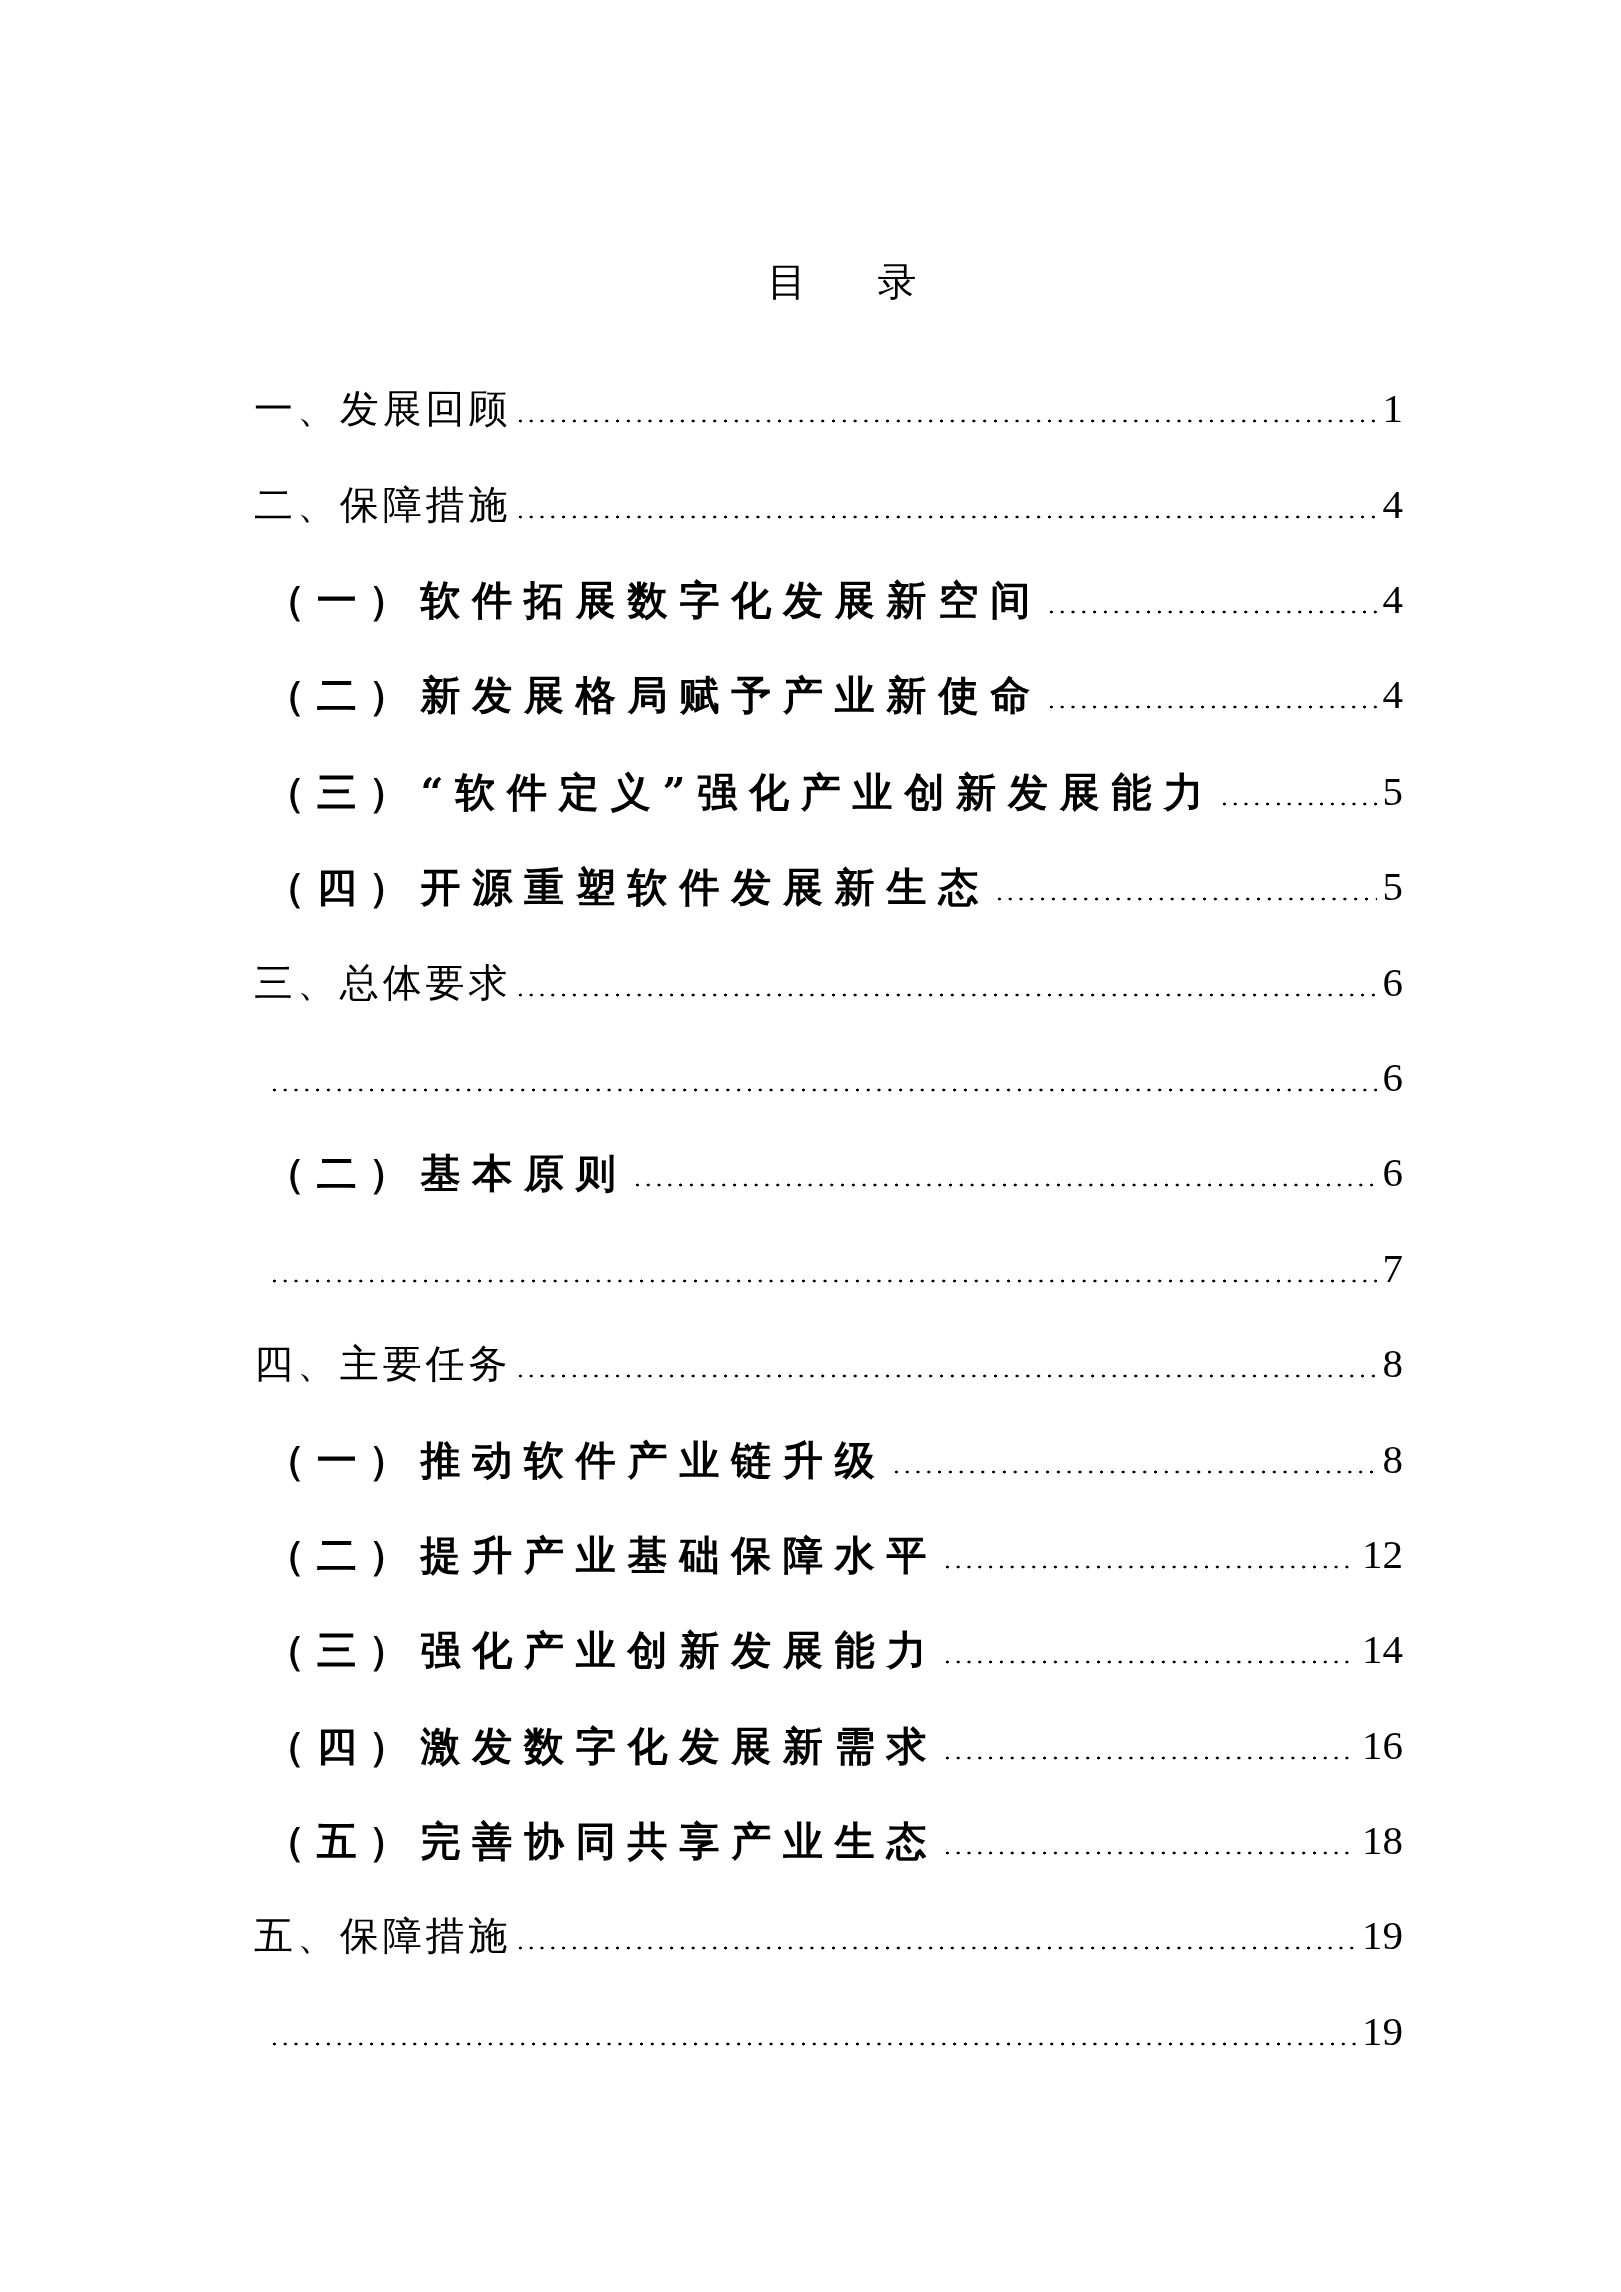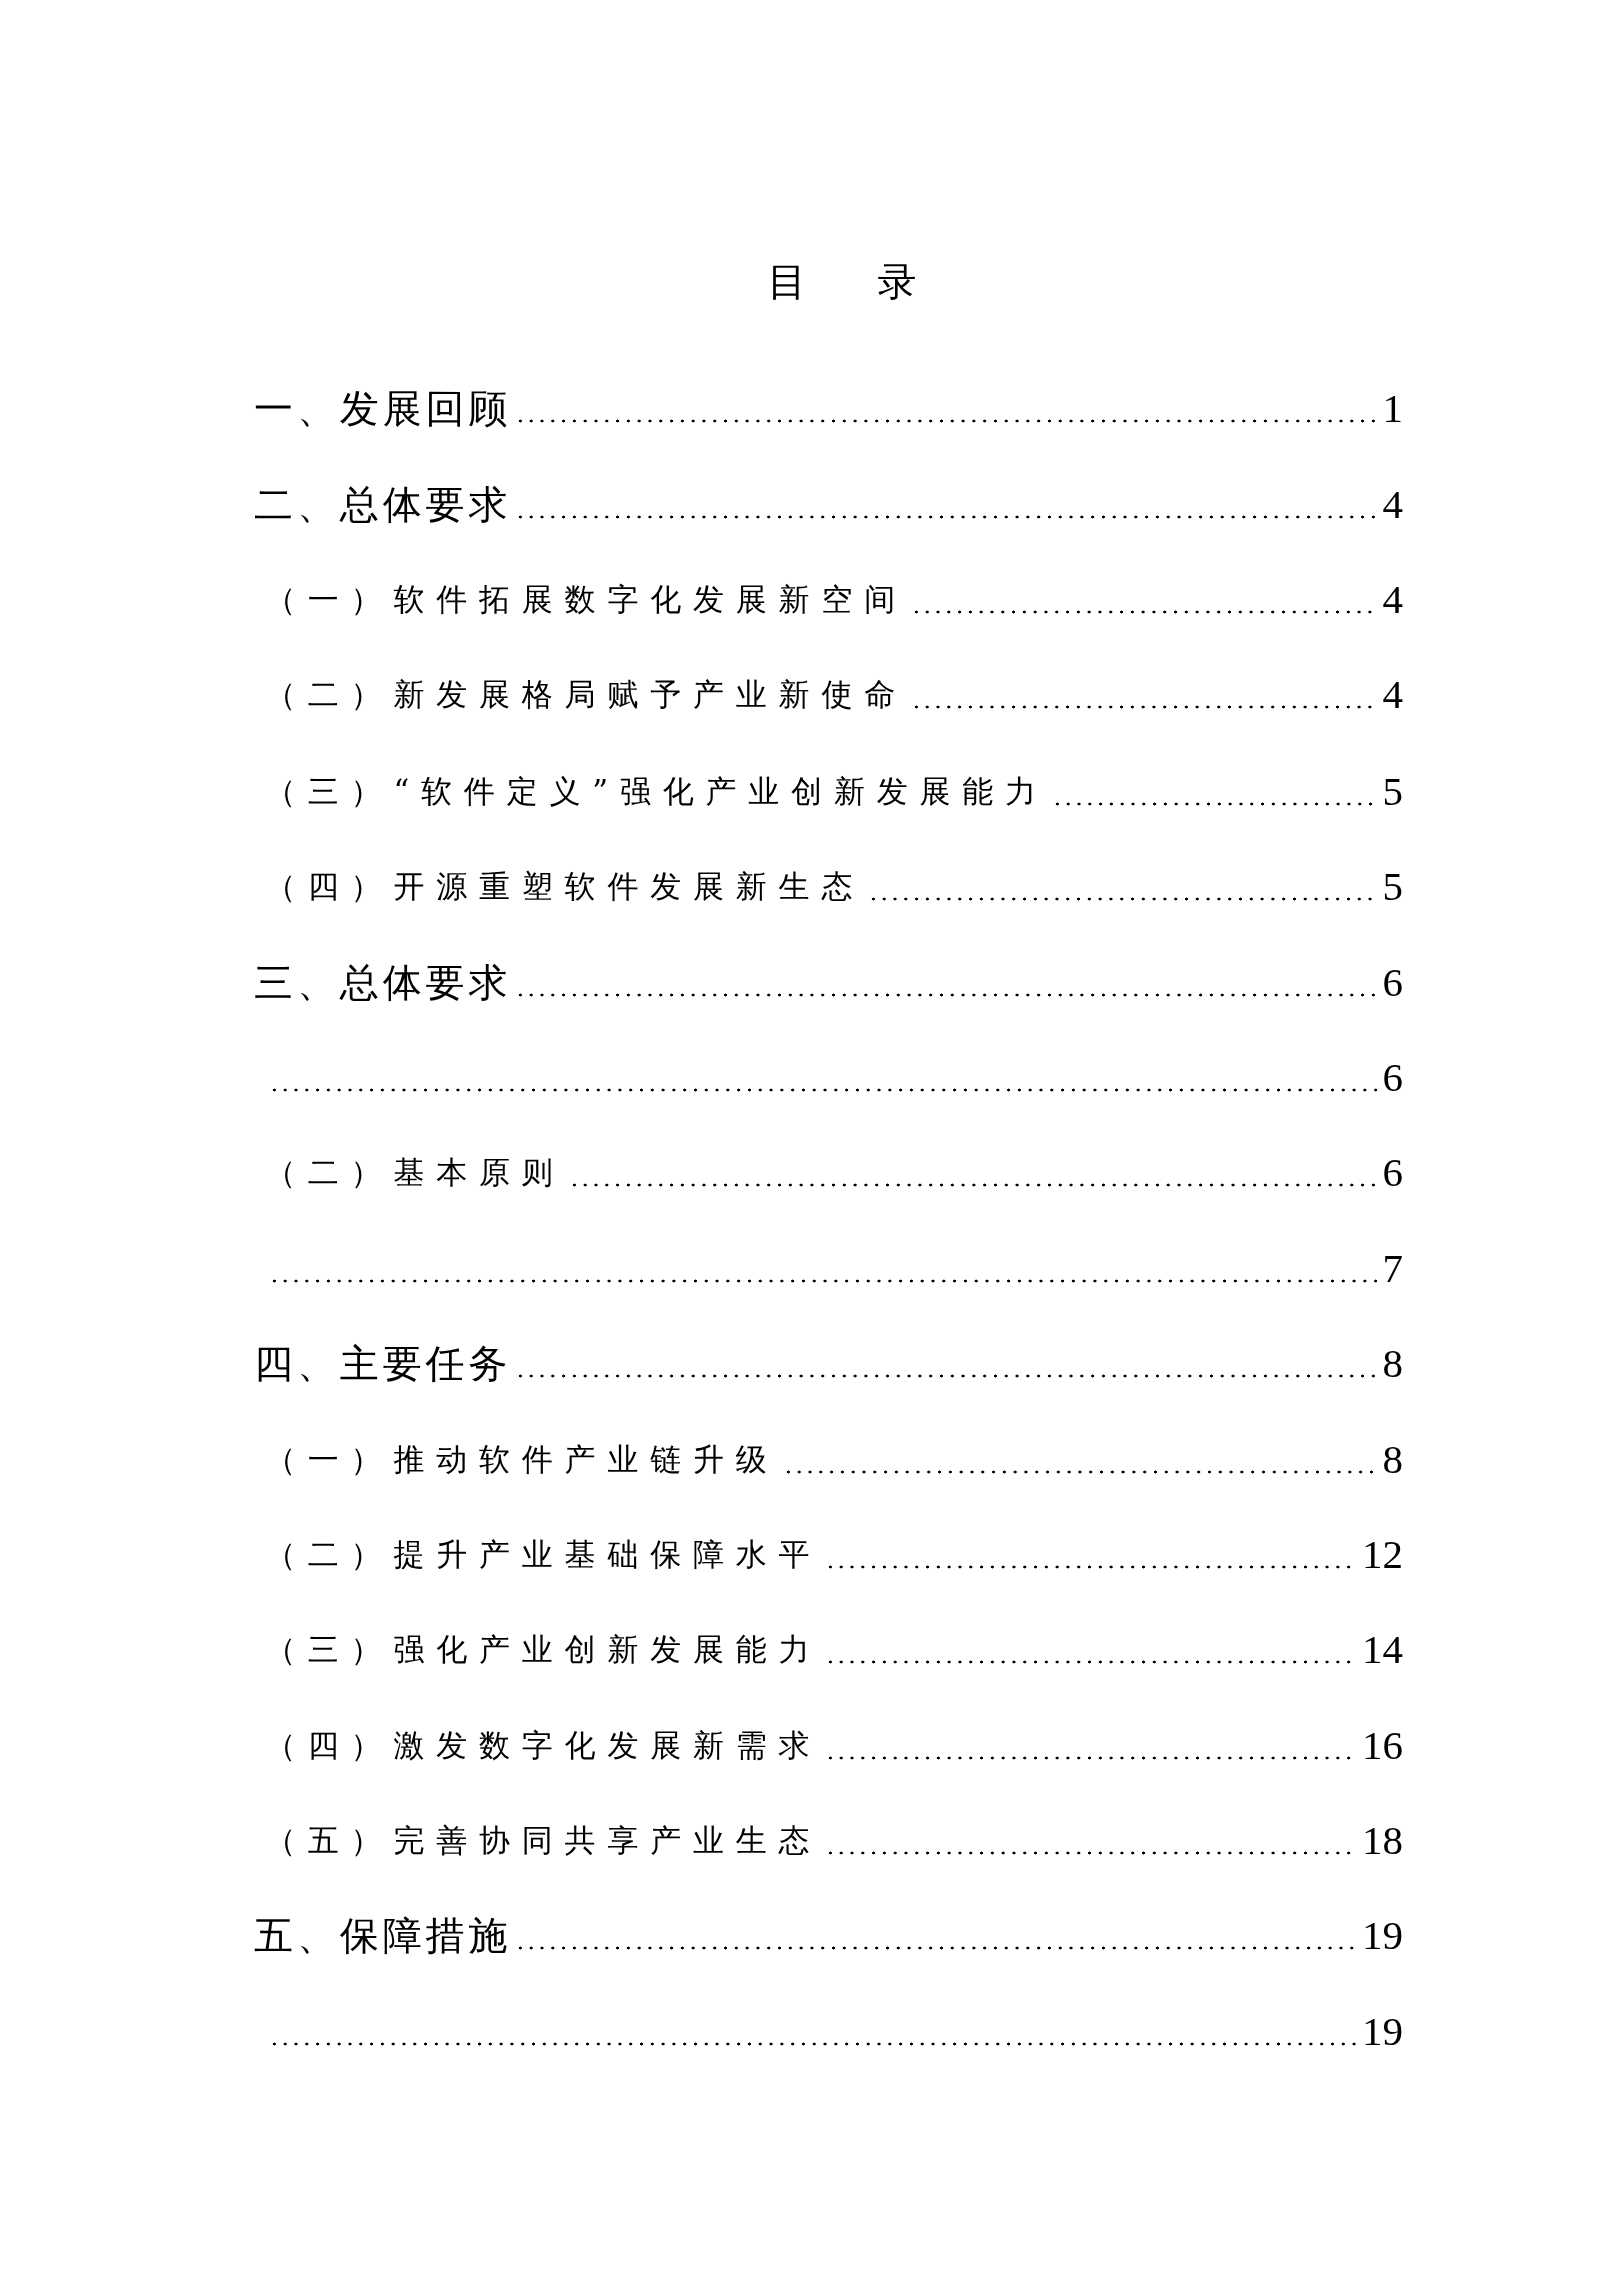--- a/index.html
+++ b/index.html
@@ -63,22 +63,23 @@
     }
     .level-1 .toc-label {
       font-family: "DejaVu Sans", sans-serif;
       font-size: 39px;
       letter-spacing: 3.9px;
       font-weight: normal;
       margin-left: 36px;
     }
     .level-2 .toc-label {
       font-family: "DejaVu Serif", serif;
-      font-size: 31px;
+      font-size: 40px;
       letter-spacing: 11.8px;
+      font-weight: bold;
     }
     .toc-leader {
       flex: 1 1 auto;
       height: 3.9px;
       margin: 0 5.9px 12.7px 3.9px;
       background-image: radial-gradient(circle, #000000 1.3px, transparent 1.6px);
       background-size: 10.8px 3.9px;
       background-repeat: repeat-x;
       background-position: left center;
     }
@@ -100,21 +101,21 @@
   </div>
 
   <div class="toc-list" id="toc-list">
 
     <div class="toc-row level-1" style="top:381px">
       <span class="toc-label">一、发展回顾</span>
       <span class="toc-leader"></span>
       <span class="toc-page">1</span>
     </div>
     <div class="toc-row level-1" style="top:477px">
-      <span class="toc-label">二、总体要求</span>
+      <span class="toc-label">二、保障措施</span>
       <span class="toc-leader"></span>
       <span class="toc-page">4</span>
     </div>
     <div class="toc-row level-2" style="top:572px">
       <span class="toc-label">（一）软件拓展数字化发展新空间</span>
       <span class="toc-leader"></span>
       <span class="toc-page">4</span>
     </div>
     <div class="toc-row level-2" style="top:667px">
       <span class="toc-label">（二）新发展格局赋予产业新使命</span>

